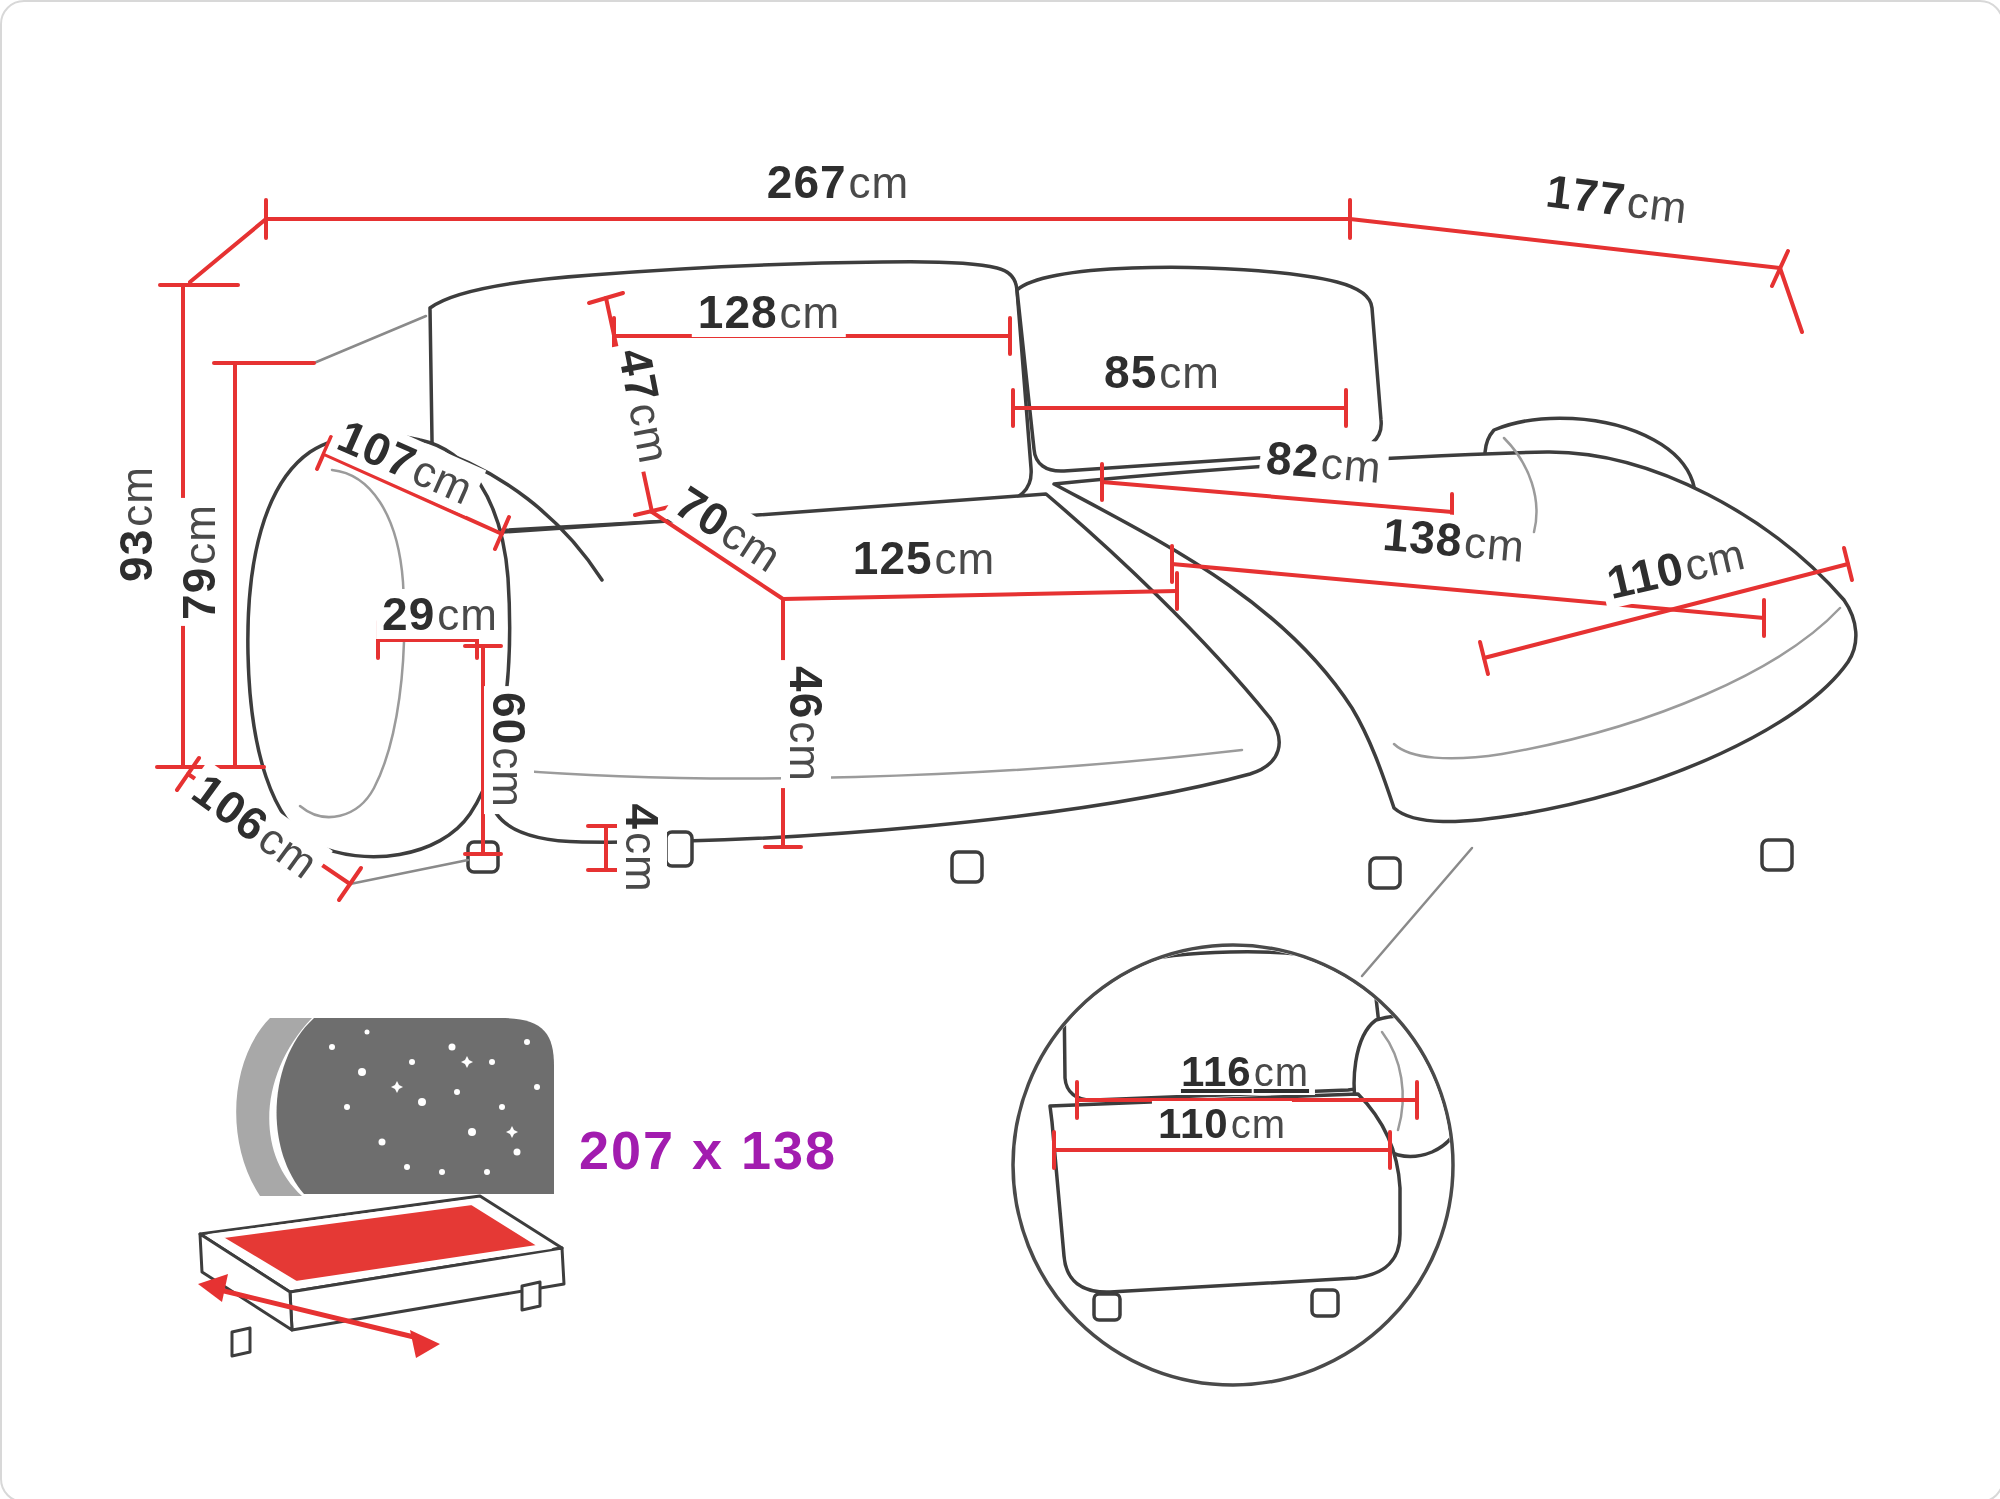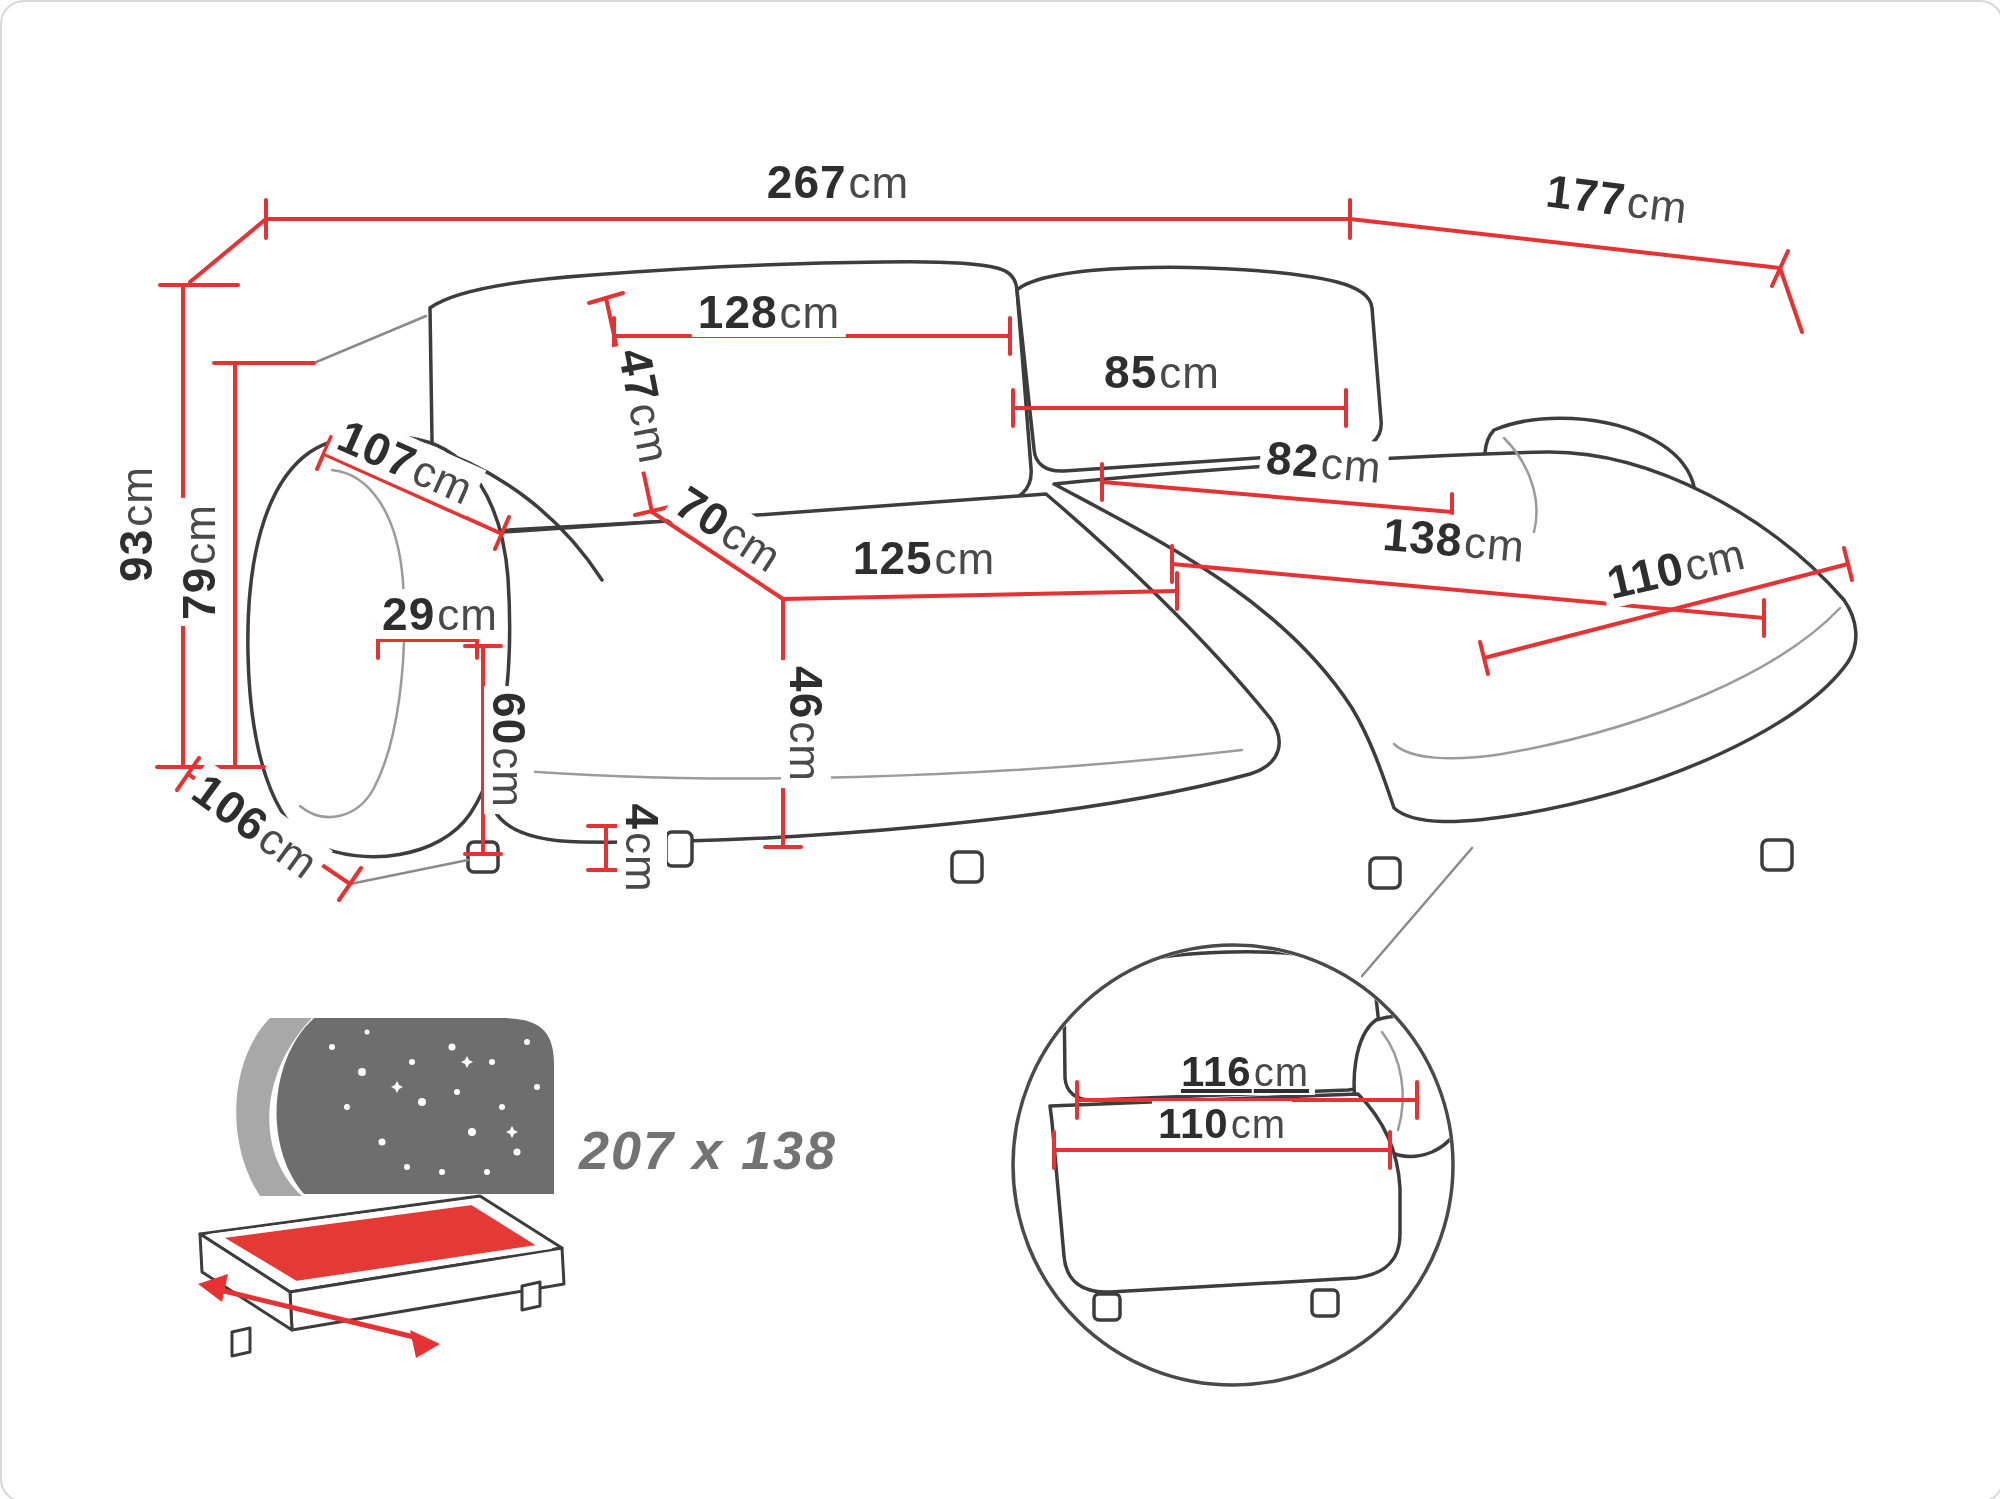--- a/index.html
+++ b/index.html
@@ -14,21 +14,21 @@
     transform:translate(-50%,-50%) rotate(var(--r,0deg));
     font-size:46px;font-weight:700;color:#2e2e2e;letter-spacing:1px;
     background:#ffffff;padding:2px 6px;
   }
   .dim .unit{font-weight:400;color:#4a4a4a;margin-left:2px;font-size:44px;}
   .dim.small{font-size:42px;}
   .dim.small .unit{font-size:40px;}
   .bed-label{
     position:absolute;white-space:nowrap;line-height:1;
     transform:translate(-50%,-50%);
-    font-size:54px;font-weight:700;color:#737373;letter-spacing:2px;font-style:italic;
+    font-size:54px;font-weight:700;color:#a21caf;letter-spacing:2px;
   }
 </style>
 </head>
 <body>
 
 <div class="canvas">
 
   <svg width="2000" height="1499" viewBox="0 0 2000 1499">
     <defs>
       <clipPath id="detailClip">

